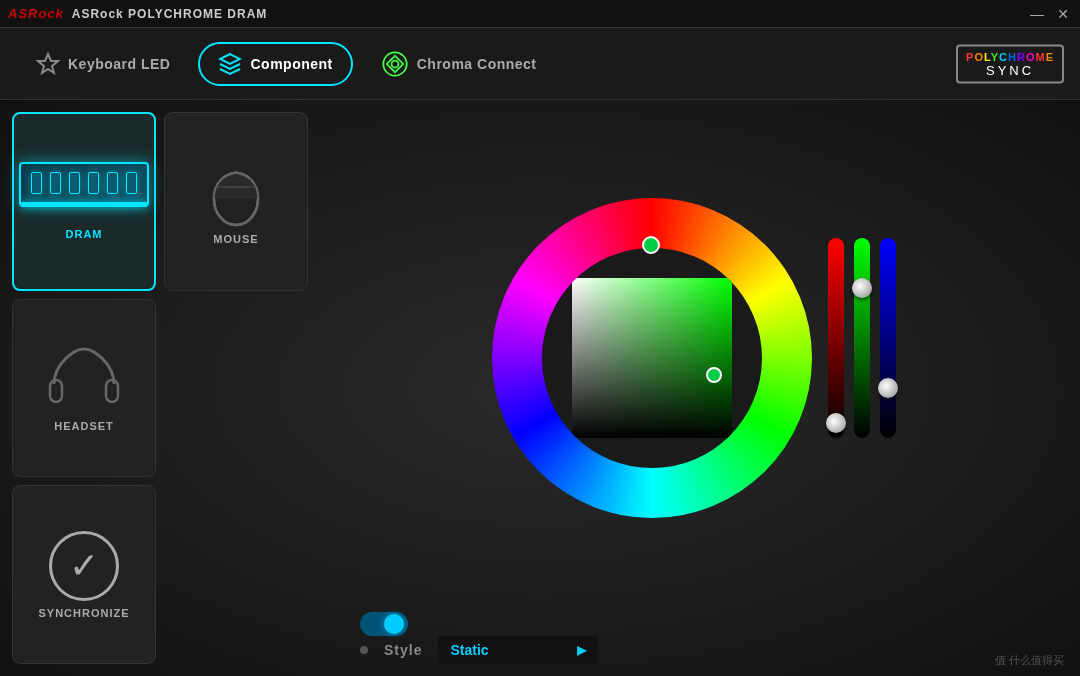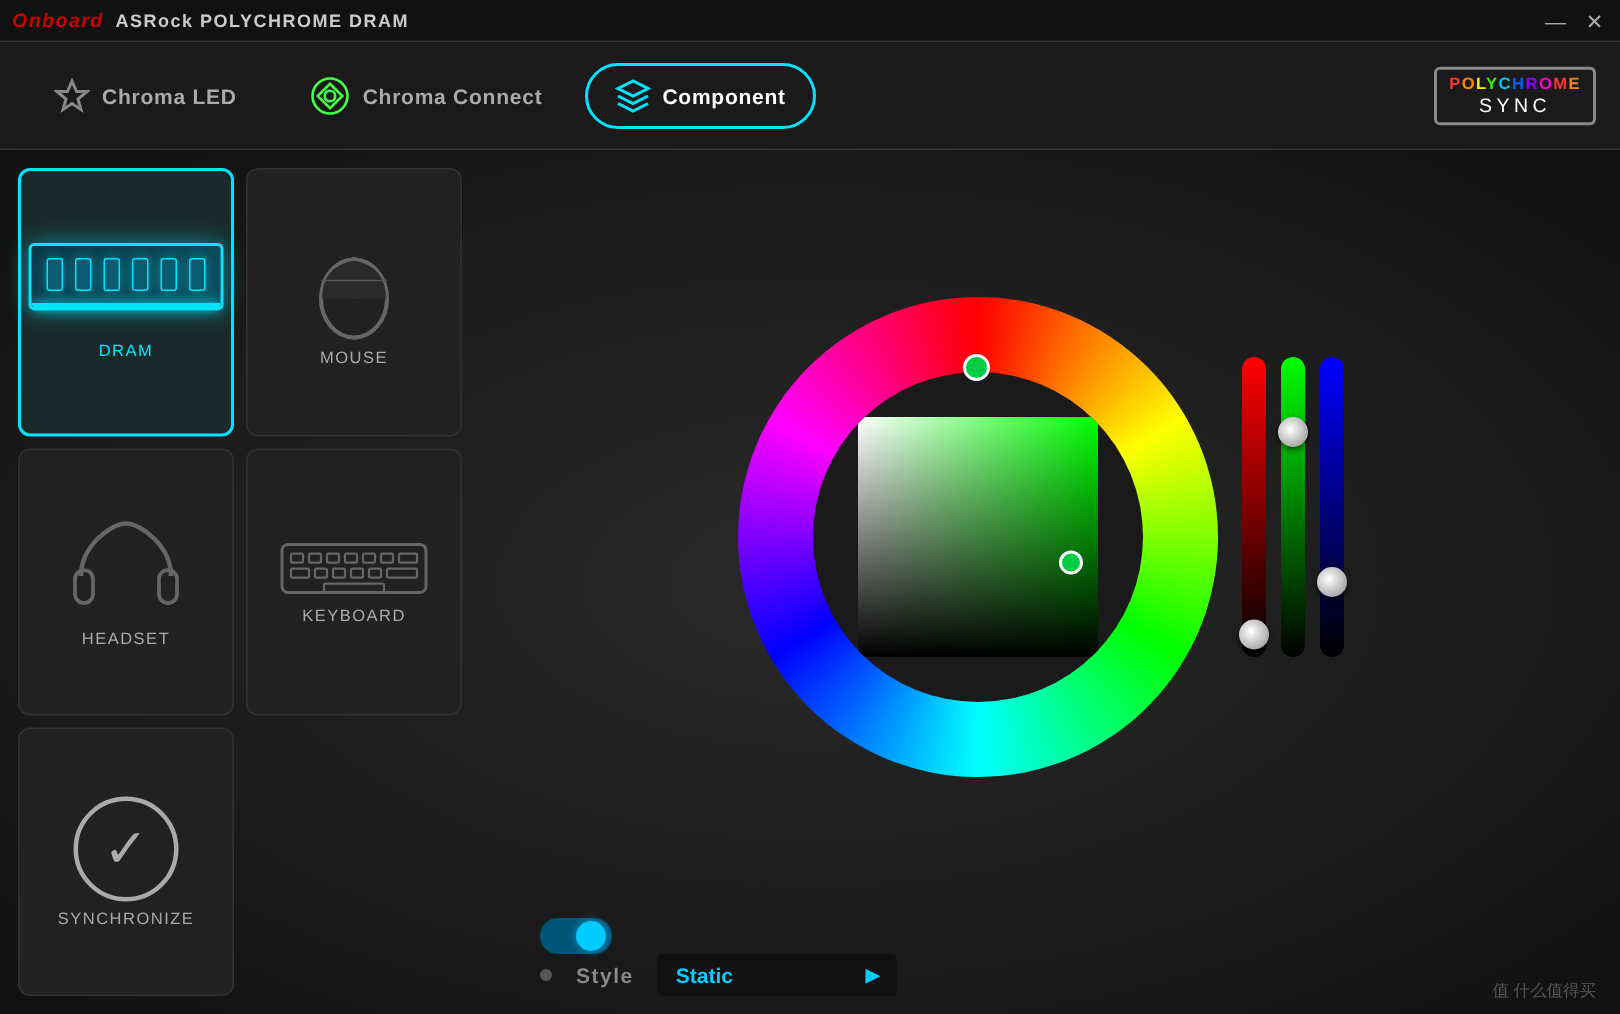--- a/index.html
+++ b/index.html
@@ -127,21 +127,21 @@
     .device-card.selected {
       border: 2px solid #00e5ff;
       background: #1a2a2a;
     }
     .device-card-label {
       color: #aaa;
       font-size: 11px;
       letter-spacing: 1px;
       text-transform: uppercase;
       margin-top: 6px;
-      font-weight: 400;
+      font-weight: 700;
     }
     .device-card.selected .device-card-label {
       color: #00e5ff;
     }
 
     
     .dram-visual {
       position: relative;
       width: 130px;
       height: 60px;
@@ -438,53 +438,53 @@
     .razer-icon {
       width: 28px;
       height: 28px;
     }
   </style>
 </head>
 <body>
 
 <div id="titlebar">
   <div id="titlebar-title">
-    <span id="asrock-logo">Onboard</span>
+    <span id="asrock-logo">ASRock</span>
     <span>ASRock POLYCHROME DRAM</span>
   </div>
   <div id="titlebar-controls">
     <div class="titlebar-btn">—</div>
     <div class="titlebar-btn">✕</div>
   </div>
 </div>
 
 <div id="topnav">
 
   <div class="nav-item">
     <svg class="nav-icon" viewBox="0 0 24 24" fill="none">
       <polygon points="12,2 15,9 22,9 16,14 18,21 12,17 6,21 8,14 2,9 9,9" stroke="#888" stroke-width="2" fill="none"></polygon>
     </svg>
-    <span>Chroma LED</span>
-  </div>
-
-  <div class="nav-item">
-    <svg class="nav-icon razer-icon" viewBox="0 0 24 24" fill="none">
-      <path d="M12 2C6.48 2 2 6.48 2 12s4.48 10 10 10 10-4.48 10-10S17.52 2 12 2zm0 3l7 7-7 7-7-7 7-7z" stroke="#44ff44" stroke-width="1.5" fill="none"></path>
-      <circle cx="12" cy="12" r="3" stroke="#44ff44" stroke-width="1.5" fill="none"></circle>
-    </svg>
-    <span>Chroma Connect</span>
+    <span>Keyboard LED</span>
   </div>
 
   <div class="nav-item active">
     <svg class="nav-icon" viewBox="0 0 24 24" fill="none">
       <path d="M12 2L2 7L12 12L22 7L12 2Z" stroke="#00e5ff" stroke-width="2" fill="none"></path>
       <path d="M2 17L12 22L22 17" stroke="#00e5ff" stroke-width="2" fill="none"></path>
       <path d="M2 12L12 17L22 12" stroke="#00e5ff" stroke-width="2" fill="none"></path>
     </svg>
     <span>Component</span>
+  </div>
+
+  <div class="nav-item">
+    <svg class="nav-icon razer-icon" viewBox="0 0 24 24" fill="none">
+      <path d="M12 2C6.48 2 2 6.48 2 12s4.48 10 10 10 10-4.48 10-10S17.52 2 12 2zm0 3l7 7-7 7-7-7 7-7z" stroke="#44ff44" stroke-width="1.5" fill="none"></path>
+      <circle cx="12" cy="12" r="3" stroke="#44ff44" stroke-width="1.5" fill="none"></circle>
+    </svg>
+    <span>Chroma Connect</span>
   </div>
 
   <div id="logo-area">
     <div id="logo-poly">
       <span class="poly-p">P</span><span class="poly-o">O</span><span class="poly-l">L</span><span class="poly-y">Y</span><span class="poly-c">C</span><span class="poly-h">H</span><span class="poly-r">R</span><span class="poly-o2">O</span><span class="poly-m">M</span><span class="poly-e">E</span>
     </div>
     <div id="logo-sync">SYNC</div>
   </div>
 </div>
 
@@ -523,40 +523,20 @@
 
     <div class="device-card">
       <svg class="headset-svg" viewBox="0 0 80 70">
         <path d="M10 40 C10 20 30 5 40 5 C50 5 70 20 70 40" stroke="#666" stroke-width="3" fill="none"></path>
         <rect x="6" y="36" width="12" height="22" rx="6" stroke="#666" stroke-width="2.5" fill="none"></rect>
         <rect x="62" y="36" width="12" height="22" rx="6" stroke="#666" stroke-width="2.5" fill="none"></rect>
       </svg>
       <div class="device-card-label">Headset</div>
     </div>
 
-    <div class="device-card">
-      <svg class="keyboard-svg" viewBox="0 0 100 40" style="width:100px;height:40px;">
-        <rect x="2" y="4" width="96" height="32" rx="4" stroke="#666" stroke-width="2" fill="none"></rect>
-        <rect x="8" y="10" width="8" height="6" rx="1" stroke="#666" stroke-width="1.5" fill="none"></rect>
-        <rect x="20" y="10" width="8" height="6" rx="1" stroke="#666" stroke-width="1.5" fill="none"></rect>
-        <rect x="32" y="10" width="8" height="6" rx="1" stroke="#666" stroke-width="1.5" fill="none"></rect>
-        <rect x="44" y="10" width="8" height="6" rx="1" stroke="#666" stroke-width="1.5" fill="none"></rect>
-        <rect x="56" y="10" width="8" height="6" rx="1" stroke="#666" stroke-width="1.5" fill="none"></rect>
-        <rect x="68" y="10" width="8" height="6" rx="1" stroke="#666" stroke-width="1.5" fill="none"></rect>
-        <rect x="80" y="10" width="12" height="6" rx="1" stroke="#666" stroke-width="1.5" fill="none"></rect>
-        <rect x="8" y="20" width="12" height="6" rx="1" stroke="#666" stroke-width="1.5" fill="none"></rect>
-        <rect x="24" y="20" width="8" height="6" rx="1" stroke="#666" stroke-width="1.5" fill="none"></rect>
-        <rect x="36" y="20" width="8" height="6" rx="1" stroke="#666" stroke-width="1.5" fill="none"></rect>
-        <rect x="48" y="20" width="8" height="6" rx="1" stroke="#666" stroke-width="1.5" fill="none"></rect>
-        <rect x="60" y="20" width="8" height="6" rx="1" stroke="#666" stroke-width="1.5" fill="none"></rect>
-        <rect x="72" y="20" width="20" height="6" rx="1" stroke="#666" stroke-width="1.5" fill="none"></rect>
-        <rect x="30" y="30" width="40" height="6" rx="1" stroke="#666" stroke-width="1.5" fill="none"></rect>
-      </svg>
-      <div class="device-card-label">Keyboard</div>
-    </div>
 
     <div class="device-card sync-card" style="grid-column:1; grid-row:3;">
       <div class="sync-circle">✓</div>
       <div class="device-card-label">Synchronize</div>
     </div>
 
   </div>
 
   <div id="right-panel">
     <div id="color-section">

